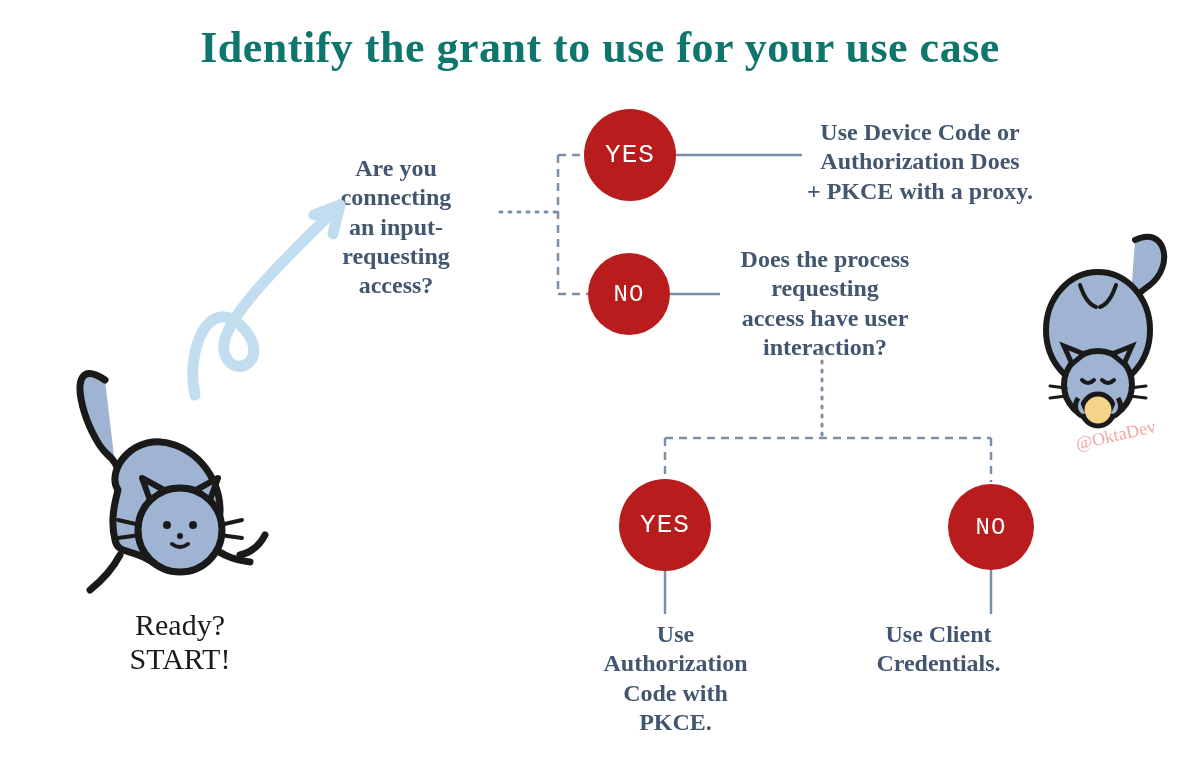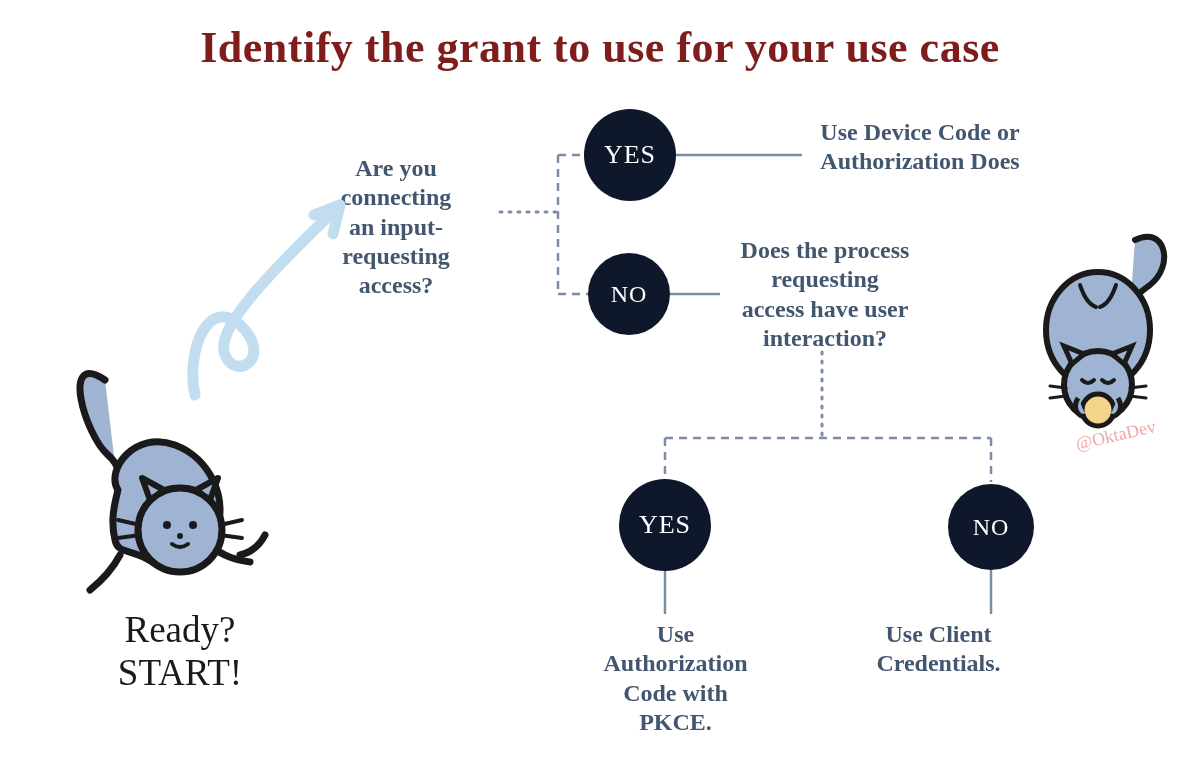--- a/index.html
+++ b/index.html
@@ -11,44 +11,44 @@
     color:#43566f;
     overflow:hidden;
   }
   .title{
     position:absolute;
     top:22px; left:0; width:100%;
     text-align:center;
     font-family:"Chalkboard SE","Comic Sans MS","Bradley Hand",cursive;
     font-size:44px;
     font-weight:600;
-    color:#7f1d1d;
+    color:#0f766e;
     letter-spacing:.5px;
   }
   .text-block{
     position:absolute;
     text-align:center;
     font-size:24px;
     line-height:1.22;
     color:#43566f;
     font-weight:bold;
   }
   .ready{
     font-family:"Chalkboard SE","Comic Sans MS",cursive;
-    font-size:37px;
+    font-size:30px;
     color:#1a1a1a;
     text-align:center;
   }
   .circle{
     position:absolute;
     width:92px; height:92px;
     border-radius:50%;
-    background:#0f172a;
+    background:#b91c1c;
     color:#fff;
-    font-family:Liberation Serif, serif;
+    font-family:Liberation Mono, monospace;
     font-size:26px;
     letter-spacing:1px;
     display:flex;
     align-items:center;
     justify-content:center;
     text-align:center;
   }
   .handle{
     font-family:"Bradley Hand","Comic Sans MS",cursive;
     color:#f0a6a6;
@@ -80,27 +80,28 @@
   <span>access?</span>
 </div>
 
 <div class="circle" style="left:584px;top:109px">
   <span>YES</span>
 </div>
 
 <div class="text-block" style="left:800px;top:118px;width:240px">
   <span>Use Device Code or</span><br>
   <span>Authorization Does</span><br>
+  <span>+ PKCE with a proxy.</span>
 </div>
 
 <div class="circle" style="left:588px;top:253px;width:82px;height:82px;font-size:24px">
   <span>NO</span>
 </div>
 
-<div class="text-block" style="left:720px;top:236px;width:210px">
+<div class="text-block" style="left:720px;top:245px;width:210px">
   <span>Does the process</span><br>
   <span>requesting</span><br>
   <span>access have user</span><br>
   <span>interaction?</span>
 </div>
 
 <div class="circle" style="left:619px;top:479px">
   <span>YES</span>
 </div>
 

